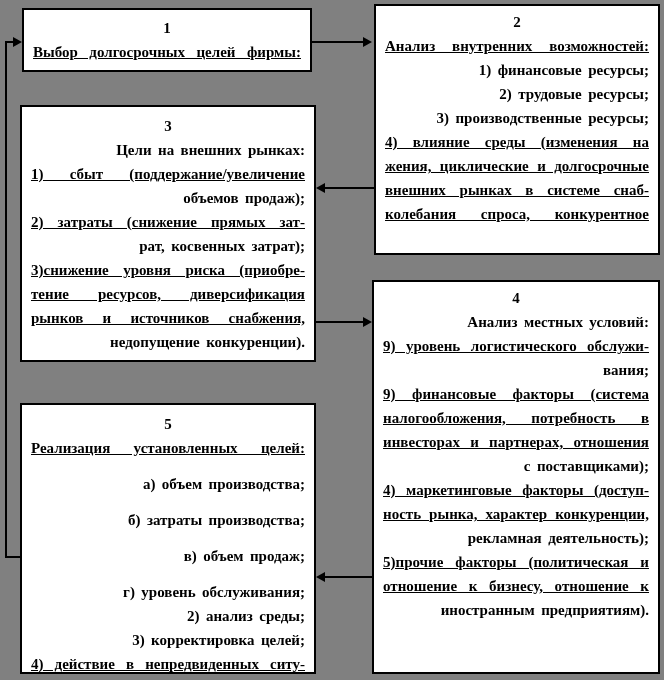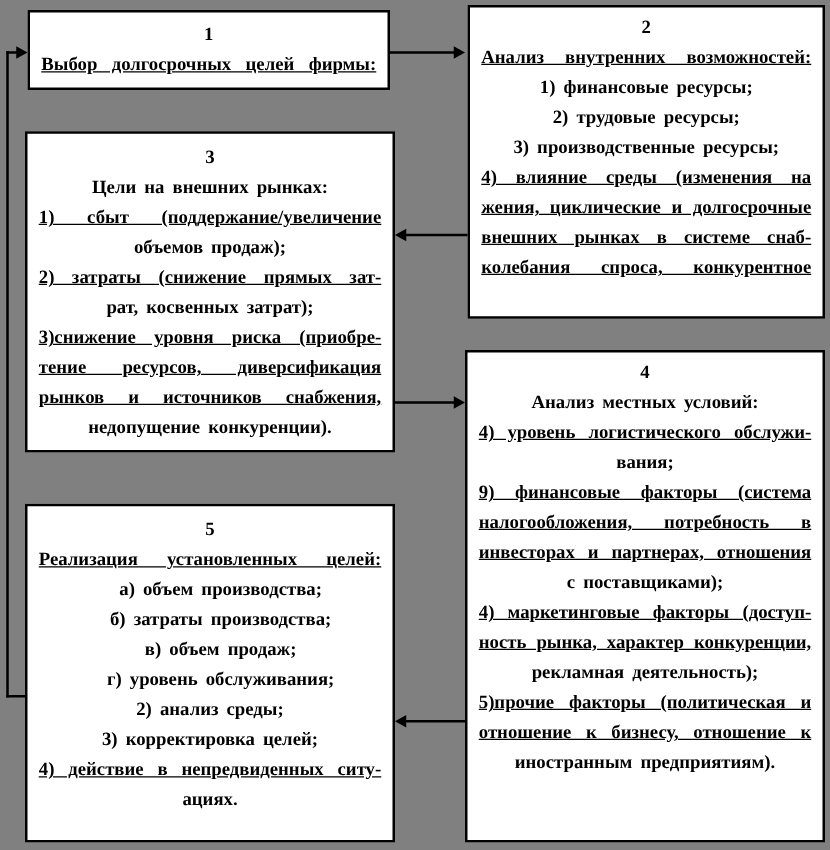--- a/index.html
+++ b/index.html
@@ -16,23 +16,23 @@
     position: absolute;
     background: #ffffff;
     border: 2px solid #000;
     box-sizing: border-box;
     font-size: 15px;
     line-height: 24px;
     padding: 4px 9px 0 9px;
     word-spacing: 0.18em;
   }
   .box-num { text-align: center; }
-  .line { text-align: center; white-space: normal; }
+  .line { text-align: right; white-space: normal; }
   .line.fill { text-align: justify; text-align-last: justify; text-decoration: underline; }
-  .line.ind { padding-left: 17px; }
+  .line.ind { padding-left: 17px; margin-top: 12px; }
 
   #box1 { left: 22px;  top: 8px;   width: 290px; height: 64px;  padding-top: 6px; }
   #box2 { left: 374px; top: 4px;   width: 286px; height: 251px; }
   #box3 { left: 20px;  top: 105px; width: 296px; height: 257px; padding-top: 7px; }
   #box4 { left: 372px; top: 280px; width: 288px; height: 394px; }
   #box5 { left: 20px;  top: 403px; width: 296px; height: 271px; padding-top: 7px; }
 
   .conn { position: absolute; background: #000; }
   .hline { height: 2px; }
   .vline { width: 2px; }
@@ -76,21 +76,21 @@
       <div class="line fill">тение ресурсов, диверсификация</div>
       <div class="line fill">рынков и источников снабжения,</div>
       <div class="line">недопущение конкуренции).</div>
     </div>
 </div>
 
 <div class="box" id="box4">
   <div class="box-num">4</div>
   <div class="box-body">
       <div class="line">Анализ местных условий:</div>
-      <div class="line fill">4) уровень логистического обслужи-</div>
+      <div class="line fill">9) уровень логистического обслужи-</div>
       <div class="line">вания;</div>
       <div class="line fill">9) финансовые факторы (система</div>
       <div class="line fill">налогообложения, потребность в</div>
       <div class="line fill">инвесторах и партнерах, отношения</div>
       <div class="line">с поставщиками);</div>
       <div class="line fill">4) маркетинговые факторы (доступ-</div>
       <div class="line fill">ность рынка, характер конкуренции,</div>
       <div class="line">рекламная деятельность);</div>
       <div class="line fill">5)прочие факторы (политическая и</div>
       <div class="line fill">отношение к бизнесу, отношение к</div>

